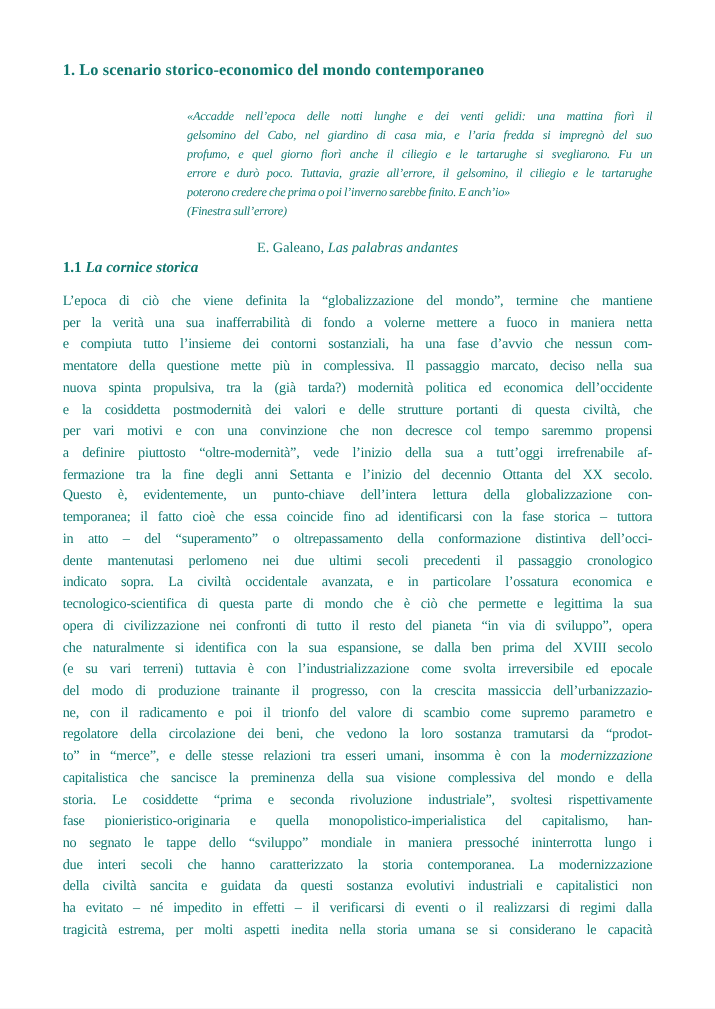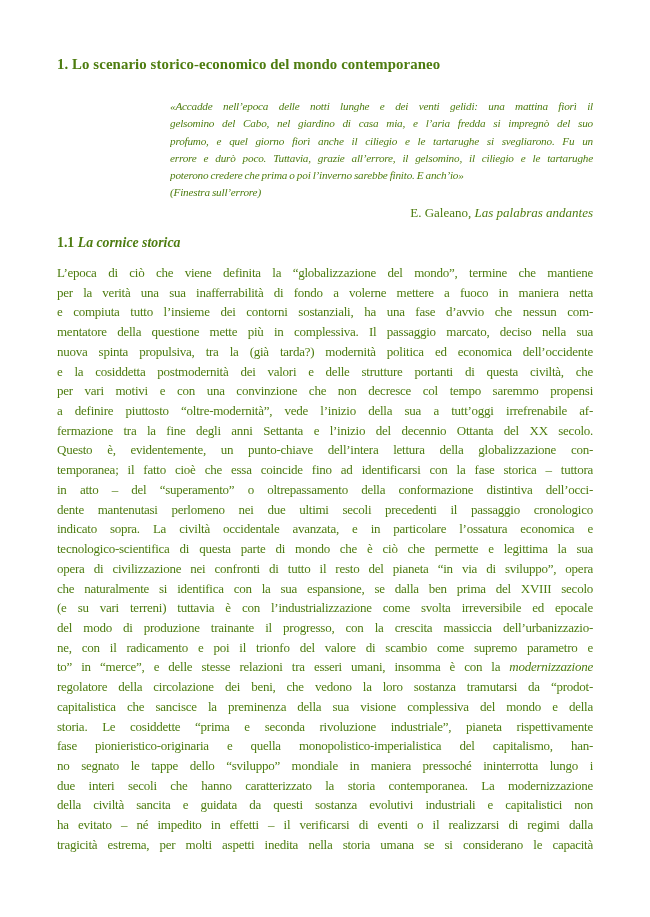--- a/index.html
+++ b/index.html
@@ -2,21 +2,21 @@
 <html><head>
 <meta charset="utf-8">
 <title>Book page</title>
 <style>
   html, body { margin: 0; padding: 0; background: #e8e8e8; }
   .page {
     position: relative;
     width: 650px;
     height: 917px;
     background: #ffffff;
-    color: #4d7c0f;
+    color: #0f766e;
     font-family: "Liberation Serif", serif;
     overflow: hidden;
     margin: 0 auto;
   }
   .chapter-title {
     position: absolute;
     left: 57px;
     top: 55px;
     width: 536px;
     margin: 0;
@@ -37,23 +37,23 @@
   }
   .quote .tline,
   .quote-source {
     height: 17.3px;
     line-height: 17.3px;
     overflow: hidden;
   }
   .attribution {
     position: absolute;
     left: 57px;
-    top: 204px;
+    top: 216px;
     width: 536px;
-    text-align: right;
+    text-align: center;
     font-size: 13px;
     line-height: 17px;
   }
   .attribution .italic { font-style: italic; }
   .section-heading {
     position: absolute;
     left: 57px;
     top: 234px;
     margin: 0;
     font-size: 13.8px;
@@ -119,24 +119,24 @@
       <div class="tline stretch">temporanea; il fatto cioè che essa coincide fino ad identificarsi con la fase storica – tuttora</div>
       <div class="tline stretch">in atto – del “superamento” o oltrepassamento della conformazione distintiva dell’occi-</div>
       <div class="tline stretch">dente mantenutasi perlomeno nei due ultimi secoli precedenti il passaggio cronologico</div>
       <div class="tline stretch">indicato sopra. La civiltà occidentale avanzata, e in particolare l’ossatura economica e</div>
       <div class="tline stretch">tecnologico-scientifica di questa parte di mondo che è ciò che permette e legittima la sua</div>
       <div class="tline stretch">opera di civilizzazione nei confronti di tutto il resto del pianeta “in via di sviluppo”, opera</div>
       <div class="tline stretch">che naturalmente si identifica con la sua espansione, se dalla ben prima del XVIII secolo</div>
       <div class="tline stretch">(e su vari terreni) tuttavia è con l’industrializzazione come svolta irreversibile ed epocale</div>
       <div class="tline stretch">del modo di produzione trainante il progresso, con la crescita massiccia dell’urbanizzazio-</div>
       <div class="tline stretch">ne, con il radicamento e poi il trionfo del valore di scambio come supremo parametro e</div>
+      <div class="tline stretch">regolatore della circolazione dei beni, che vedono la loro sostanza tramutarsi da “prodot-</div>
       <div class="tline stretch">to” in “merce”, e delle stesse relazioni tra esseri umani, insomma è con la <i>modernizzazione</i></div>
-      <div class="tline stretch">regolatore della circolazione dei beni, che vedono la loro sostanza tramutarsi da “prodot-</div>
       <div class="tline stretch">capitalistica che sancisce la preminenza della sua visione complessiva del mondo e della</div>
-      <div class="tline stretch">storia. Le cosiddette “prima e seconda rivoluzione industriale”, pianeta rispettivamente</div>
+      <div class="tline stretch">storia. Le cosiddette “prima e seconda rivoluzione industriale”, svoltesi rispettivamente</div>
       <div class="tline stretch">fase pionieristico-originaria e quella monopolistico-imperialistica del capitalismo, han-</div>
       <div class="tline stretch">no segnato le tappe dello “sviluppo” mondiale in maniera pressoché ininterrotta lungo i</div>
       <div class="tline stretch">due interi secoli che hanno caratterizzato la storia contemporanea. La modernizzazione</div>
       <div class="tline stretch">della civiltà sancita e guidata da questi sostanza evolutivi industriali e capitalistici non</div>
       <div class="tline stretch">ha evitato – né impedito in effetti – il verificarsi di eventi o il realizzarsi di regimi dalla</div>
       <div class="tline stretch">tragicità estrema, per molti aspetti inedita nella storia umana se si considerano le capacità</div>
     </div>
 
 </div>
 

